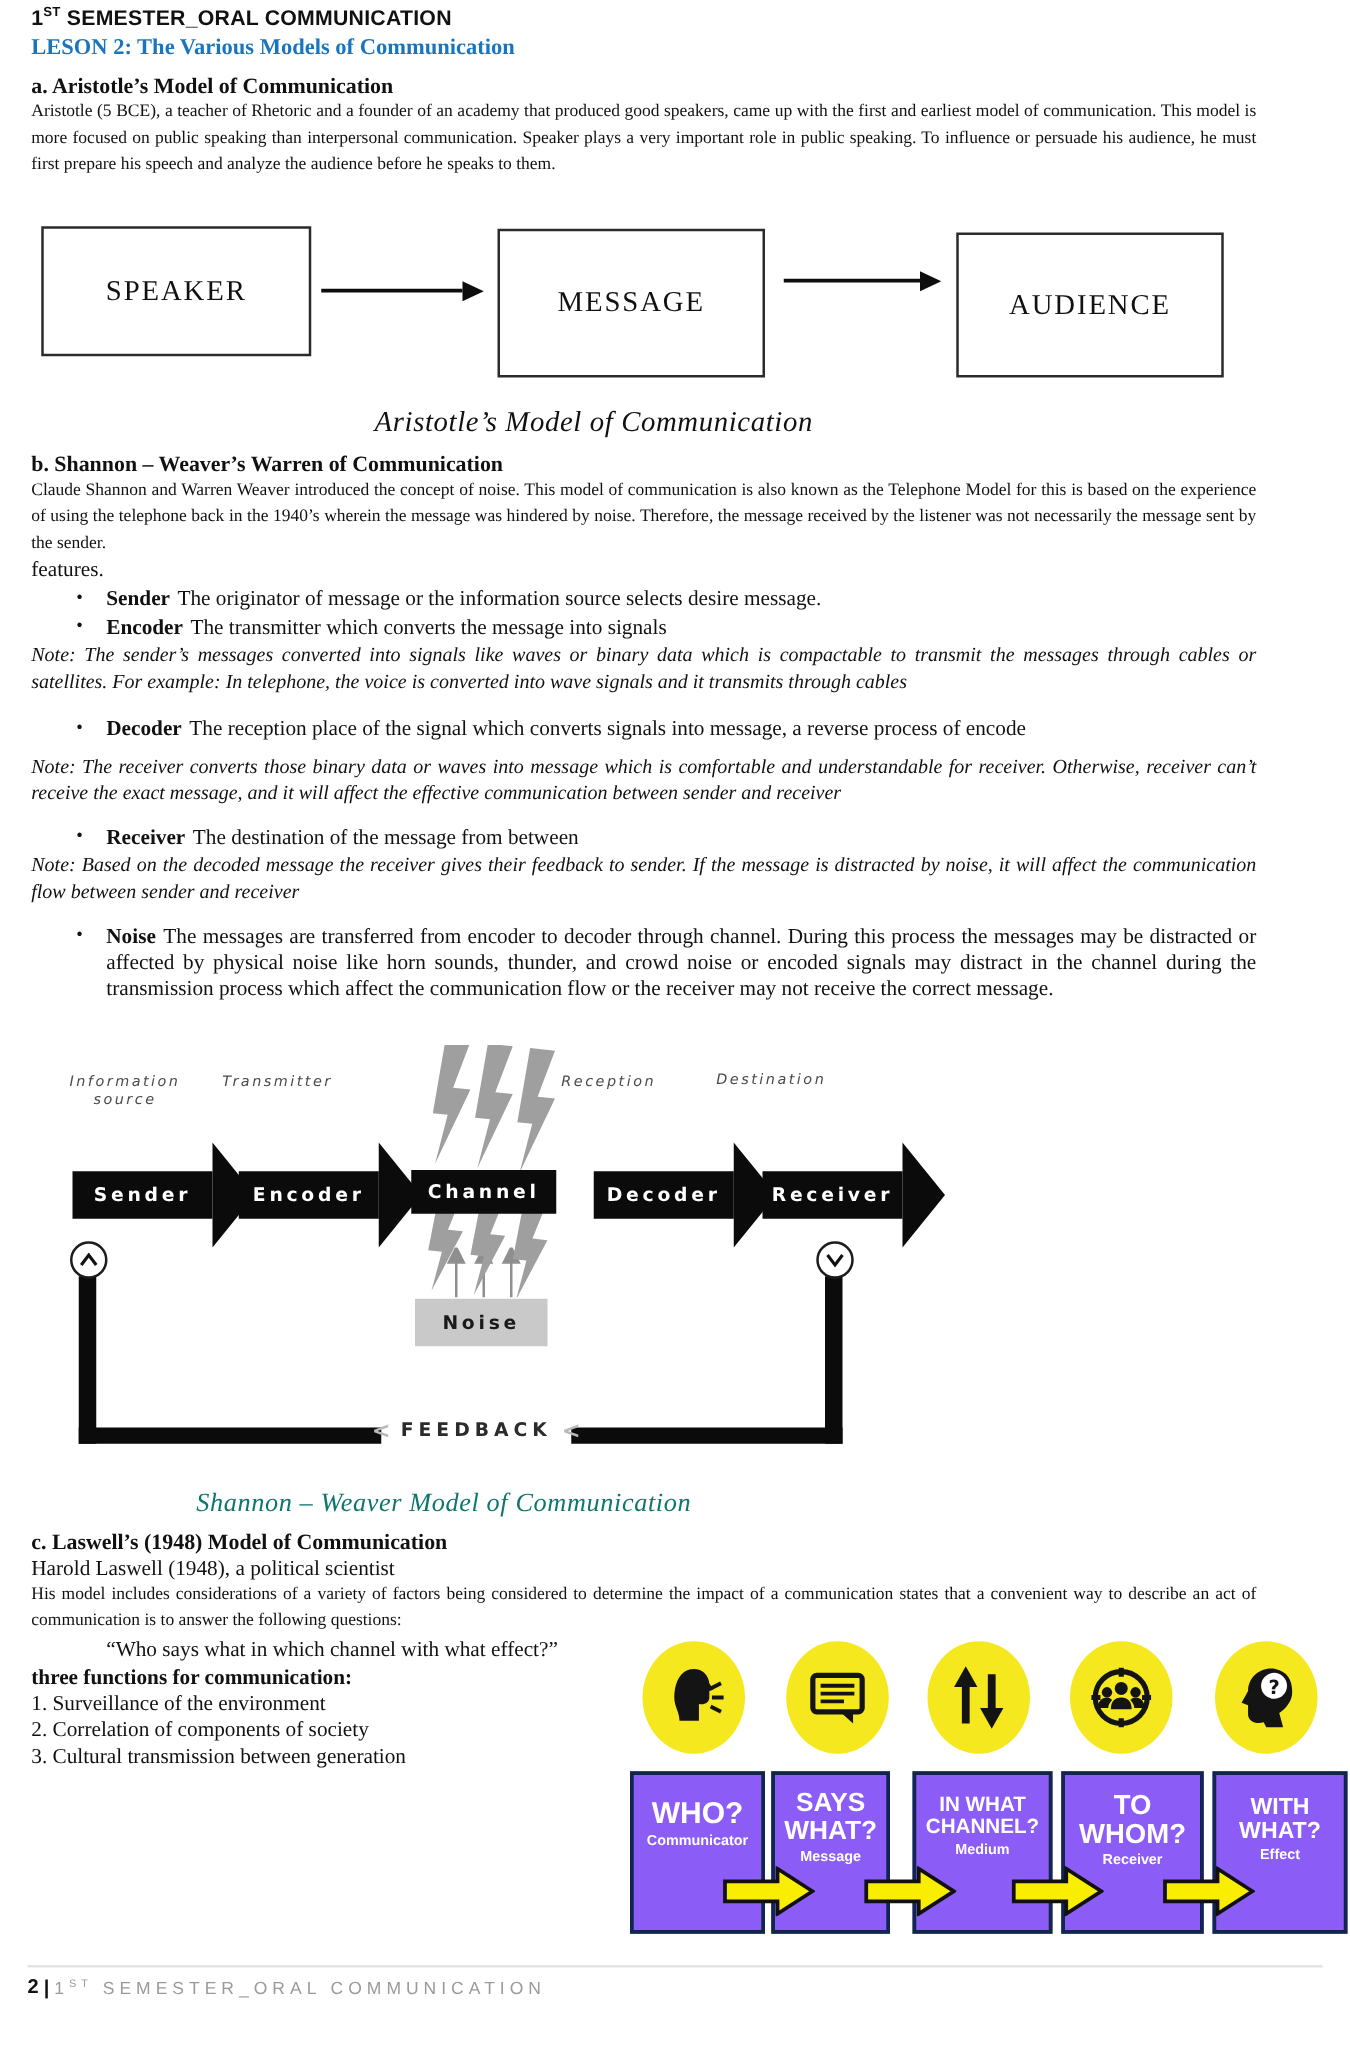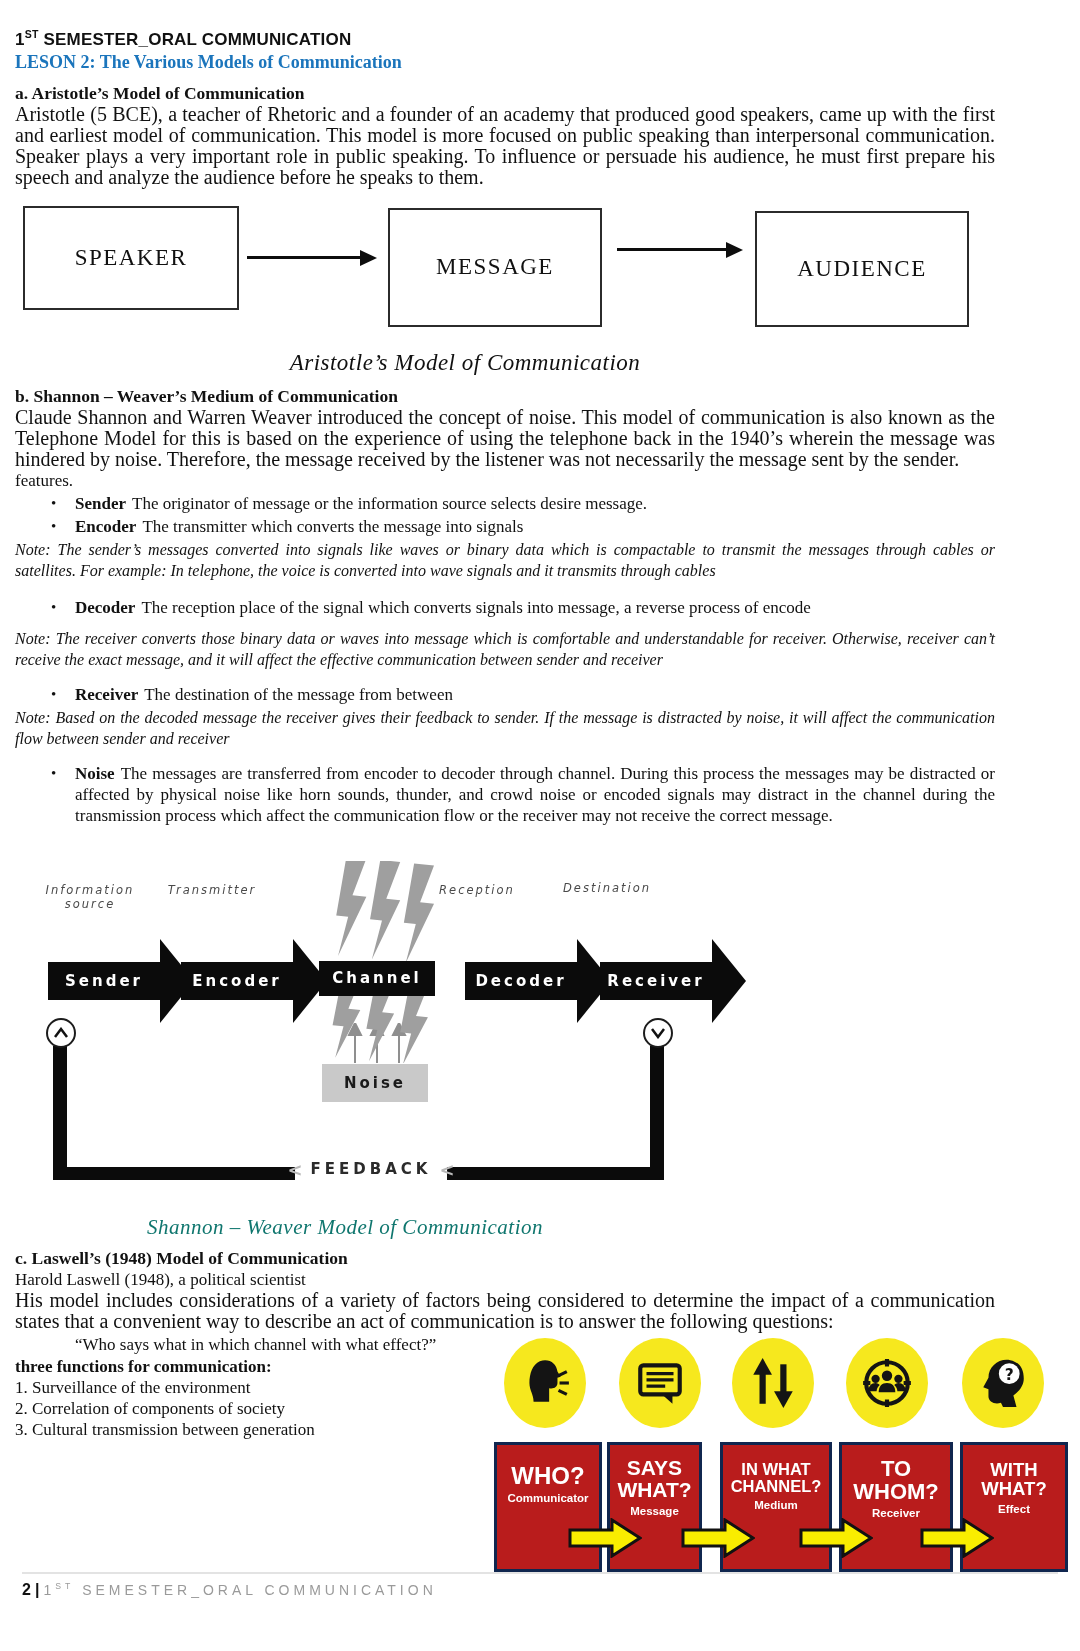--- a/index.html
+++ b/index.html
@@ -1,25 +1,25 @@
 <!DOCTYPE html>
 <html><head>
 <meta charset="utf-8">
 <style>
   html,body{margin:0;padding:0;background:#ffffff;}
   .page{position:relative;width:1080px;height:1651px;background:#fff;overflow:hidden;
         font-family:"Liberation Serif", serif;color:#111;}
-  .content{position:relative;width:980px;margin-left:15px;padding-top:28px;}
+  .content{position:relative;width:980px;margin-left:25px;padding-top:4px;}
 
   
   .hdr1{font-family:"Liberation Sans", sans-serif;font-size:17px;font-weight:700;letter-spacing:.2px;}
   .hdr2{font-size:18px;font-weight:700;color:#1b75bc;margin-top:2px;}
   .sup{vertical-align:super;font-size:62%;}
   .sec-head{font-size:17.5px;font-weight:700;margin-top:10px;}
-  .para{font-size:20px;line-height:21px;text-align:justify;}
+  .para{font-size:14px;line-height:21px;text-align:justify;}
   .line{font-size:17px;line-height:21px;}
   .note{font-size:16px;line-height:21px;font-style:italic;text-align:justify;margin-top:2px;min-height:42px;}
   .bullet{position:relative;padding-left:60px;font-size:17px;line-height:21px;text-align:justify;margin-top:2px;}
   .bullet::before{content:"•";position:absolute;left:36px;top:0;font-size:15px;}
   .term{font-weight:700;margin-right:6px;}
   .caption{font-size:23px;font-style:italic;letter-spacing:.5px;}
 
   
   .ari{position:relative;height:122px;margin-top:18px;}
   .ari-box{position:absolute;border:2px solid #2b2b2b;display:flex;align-items:center;justify-content:center;
@@ -49,21 +49,21 @@
   .sw-uparrows{position:absolute;}
 
   
   .c-bottom{position:relative;height:250px;margin-top:2px;}
   .quote{font-size:17px;margin-left:60px;line-height:22px;}
   .func-head{font-size:17px;font-weight:700;line-height:21px;}
   .func-item{font-size:17px;line-height:21px;}
   .lg{position:absolute;left:429px;top:4px;width:640px;height:246px;font-family:"Liberation Sans", sans-serif;}
   .lg-circ{position:absolute;width:82px;height:90px;border-radius:50%;background:#f6e81e;
            display:flex;align-items:center;justify-content:center;}
-  .lg-box{position:absolute;top:104px;height:130px;background:#b91c1c;border:3px solid #10264f;box-sizing:border-box;
+  .lg-box{position:absolute;top:104px;height:130px;background:#8b5cf6;border:3px solid #10264f;box-sizing:border-box;
           color:#fff;text-align:center;}
   .lg-q{font-weight:700;line-height:1.05;padding-top:12px;}
   .lg-l{font-weight:700;font-size:11.5px;margin-top:4px;}
   .lg-box:nth-of-type(6) .lg-q{font-size:24px;padding-top:18px;}
   .lg-box:nth-of-type(7) .lg-q{font-size:21px;}
   .lg-box:nth-of-type(8) .lg-q{font-size:16.5px;padding-top:16px;}
   .lg-box:nth-of-type(9) .lg-q{font-size:22px;}
   .lg-box:nth-of-type(10) .lg-q{font-size:18.5px;padding-top:15px;}
   .lg-arrow{position:absolute;z-index:5;}
 
@@ -94,21 +94,21 @@
           <div class="a-shaft"></div>
           <div class="a-head"></div>
         </div>
       <div class="a-arrow" style="left:602px;top:36px;width:126px;">
           <div class="a-shaft"></div>
           <div class="a-head"></div>
         </div>
     </div>
     <div class="caption" style="width:900px;text-align:center;margin-top:22px;">Aristotle’s Model of Communication</div>
 
-    <div class="sec-head">b. Shannon – Weaver’s Medium of Communication</div>
+    <div class="sec-head">b. Shannon – Weaver’s Warren of Communication</div>
     <div class="para" style="min-height:63px;">Claude Shannon and Warren Weaver introduced the concept of noise. This model of communication is also known as the Telephone Model for this is based on the experience of using the telephone back in the 1940’s wherein the message was hindered by noise. Therefore, the message received by the listener was not necessarily the message sent by the sender.</div>
     <div class="line">features.</div>
 
     <div class="bullet"><span class="term">Sender</span><span>The originator of message or the information source selects desire message.</span></div>
     <div class="bullet"><span class="term">Encoder</span><span>The transmitter which converts the message into signals</span></div>
     <div class="note">Note: The sender’s messages converted into signals like waves or binary data which is compactable to transmit the messages through cables or satellites. For example: In telephone, the voice is converted into wave signals and it transmits through cables</div>
 
     <div class="bullet" style="margin-top:16px;"><span class="term">Decoder</span><span>The reception place of the signal which converts signals into message, a reverse process of encode</span></div>
     <div class="note" style="margin-top:10px;">Note: The receiver converts those binary data or waves into message which is comfortable and understandable for receiver. Otherwise, receiver can’t receive the exact message, and it will affect the effective communication between sender and receiver</div>
 

